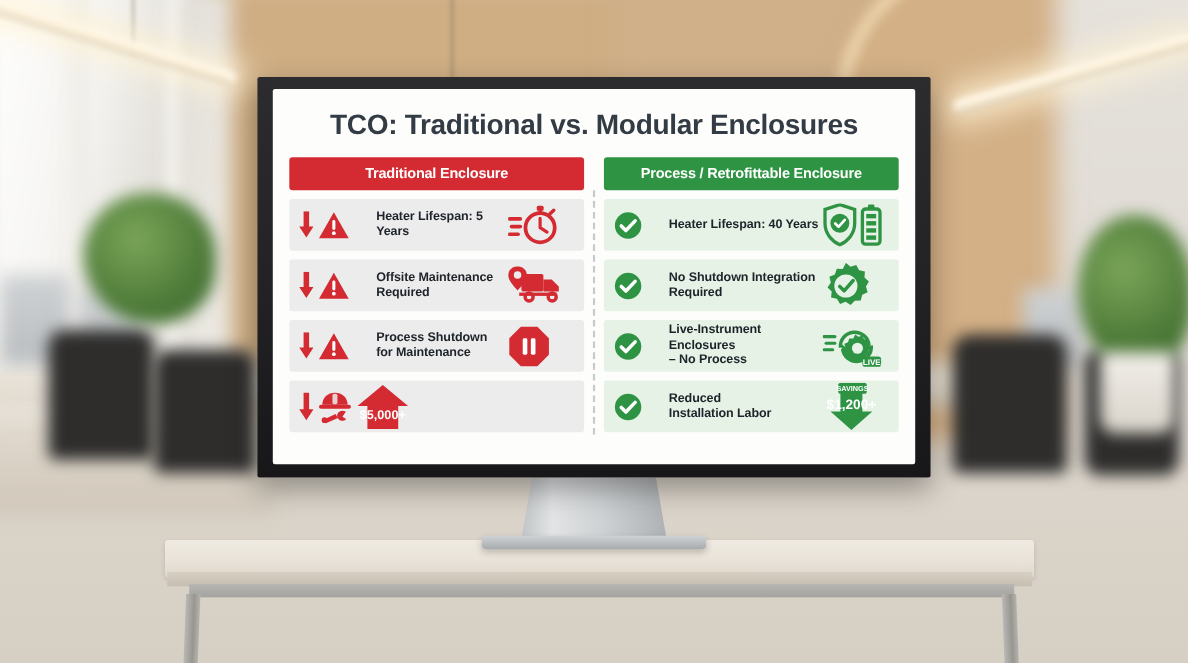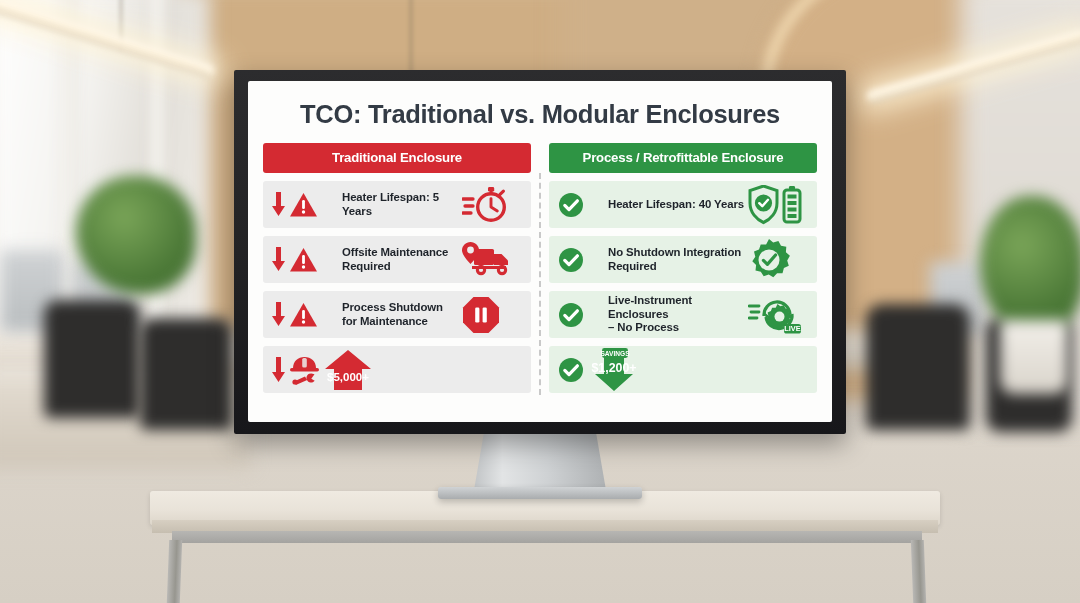--- a/index.html
+++ b/index.html
@@ -438,20 +438,24 @@
             </span>
           </div>
 
           <div class="row green">
             <span class="lead">
               <svg width="26" height="26" viewBox="0 0 26 26">
                 <circle cx="13" cy="13" r="12" fill="#2e9444"></circle>
                 <path d="M6.8 13.4 l4.2 4.2 L19.4 8.8" fill="none" stroke="#fff" stroke-width="3.2" stroke-linecap="round" stroke-linejoin="round"></path>
               </svg>
             </span>
+            <span class="row-text">
+              <span class="l2">Reduced</span>
+              <span class="l2">Installation Labor</span>
+            </span>
             <span class="art">
               <svg width="52" height="44" viewBox="0 0 52 44">
                 <path d="M16 8 H36 V26 H45 L26 43 L7 26 H16 Z" fill="#2e9444"></path>
                 <rect x="14" y="0" width="26" height="10" rx="2.4" fill="#2e9444"></rect>
                 <text x="27" y="7.6" text-anchor="middle" font-family="Liberation Sans, sans-serif" font-size="6.6" font-weight="bold" fill="#fff">SAVINGS</text>
                 <text x="26" y="24" text-anchor="middle" font-family="Liberation Sans, sans-serif" font-size="12.4" font-weight="bold" fill="#fff">$1,200+</text>
               </svg>
             </span>
           </div>
         </div>

